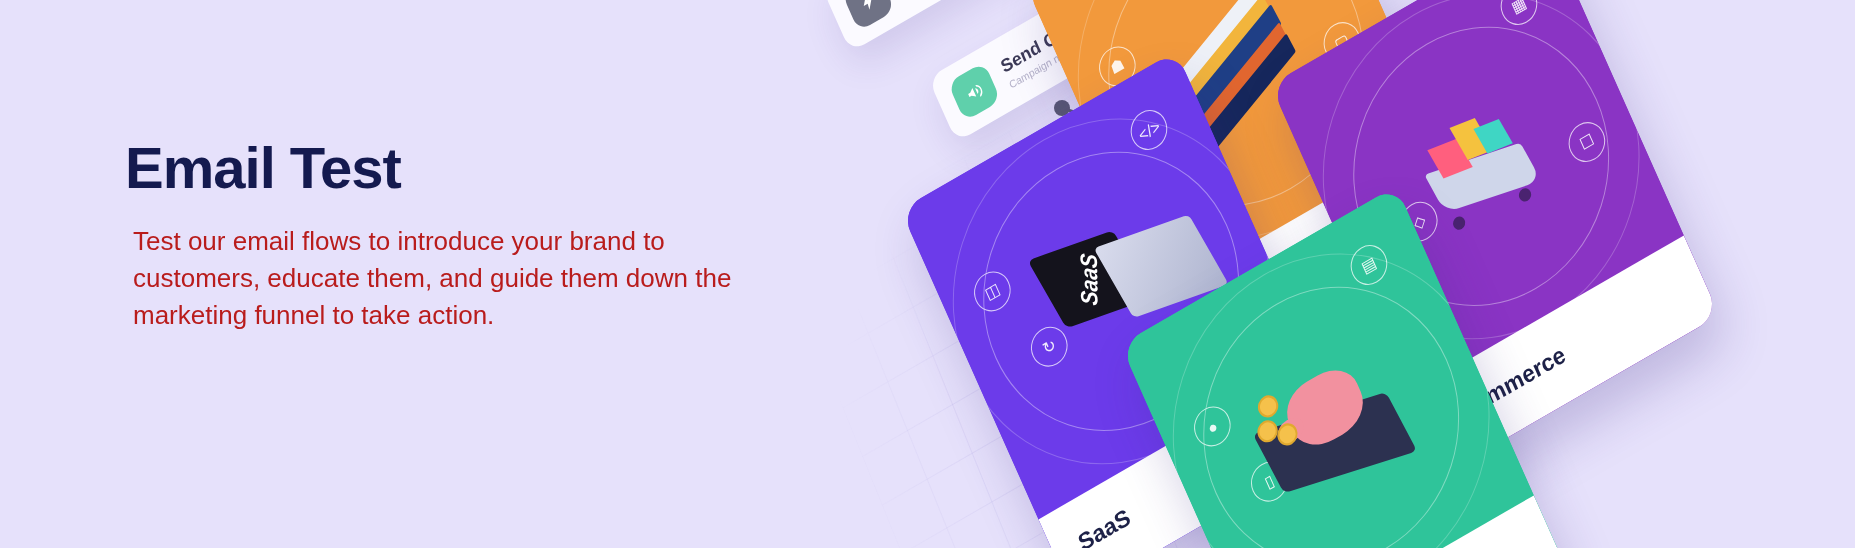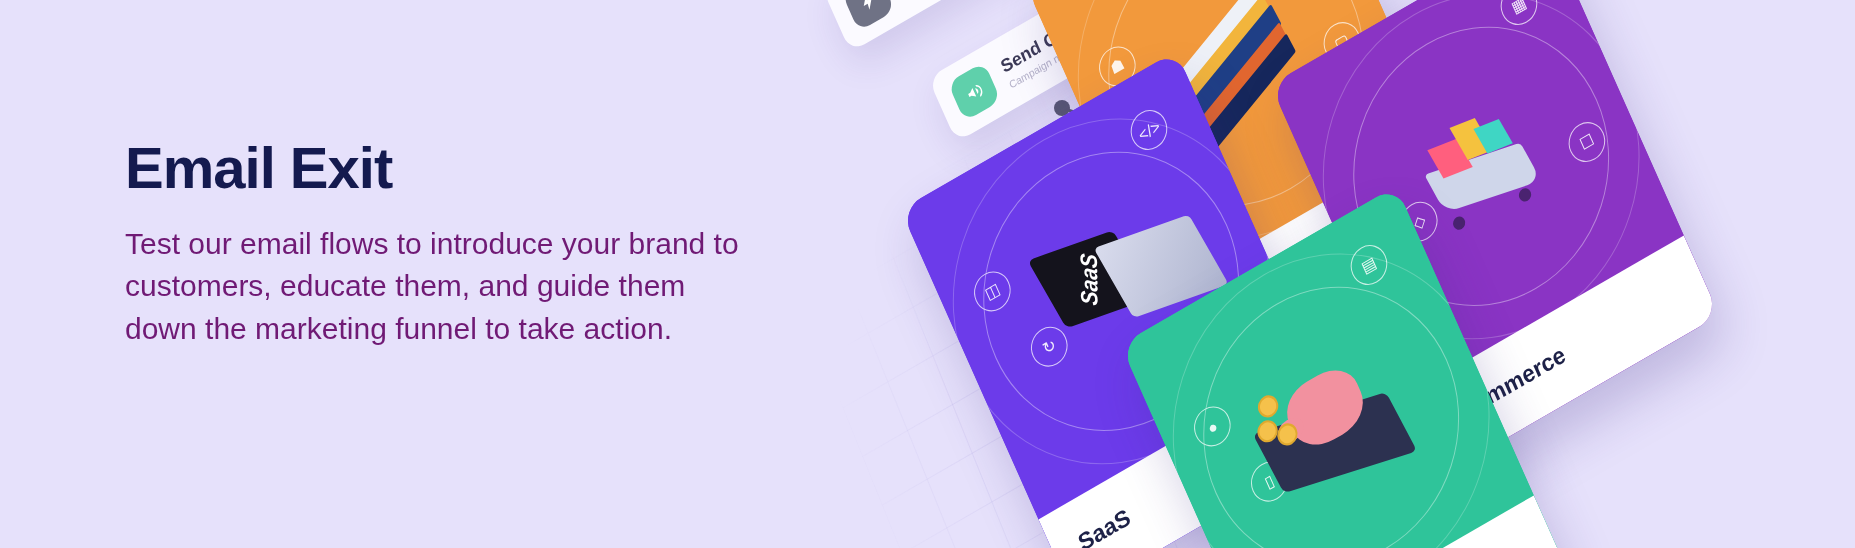--- a/index.html
+++ b/index.html
@@ -11,22 +11,22 @@
   }
   .stage{position:absolute;inset:0;overflow:hidden;}
 
   
   .copy{position:absolute;left:125px;top:138px;width:660px;}
   .headline{
     font-size:58px;line-height:1.05;font-weight:bold;
     color:#141a4f;letter-spacing:-1px;margin:0 0 24px 0;
   }
   .subcopy{
-    font-size:30px;line-height:1.42;color:#701a75;
-    margin:0;max-width:640px;font-weight:normal;
+    font-size:26px;line-height:1.42;color:#b91c1c;
+    margin:8px;max-width:640px;font-weight:normal;
   }
 
   
   .art{
     position:absolute;left:800px;top:-30px;width:1100px;height:620px;
   }
   .grid-plane{
     position:absolute;left:40px;top:120px;width:620px;height:520px;
     background-image:
       linear-gradient(rgba(150,140,215,.22) 1px, transparent 1px),
@@ -169,21 +169,21 @@
   }
   .coin{position:absolute;width:16px;height:16px;border-radius:50%;
         background:#f5c14b;border:2px solid #e0a92f;}
 </style>
 </head>
 <body>
 
 <div class="stage">
 
   <div class="copy">
-    <h1 class="headline">Email Exit</h1>
+    <h1 class="headline">Email Test</h1>
     <p class="subcopy">Test our email flows to introduce your brand to customers, educate them, and guide them down the marketing funnel to take action.</p>
   </div>
 
   <div class="art">
 
     <div class="grid-plane"></div>
 
     <svg class="connector">
       <path d="M262,138 C300,150 318,160 332,176" stroke="#5b5b74" stroke-width="3" fill="none" stroke-linecap="round"></path>
       <circle cx="262" cy="138" r="8" fill="#5b5b74"></circle>

